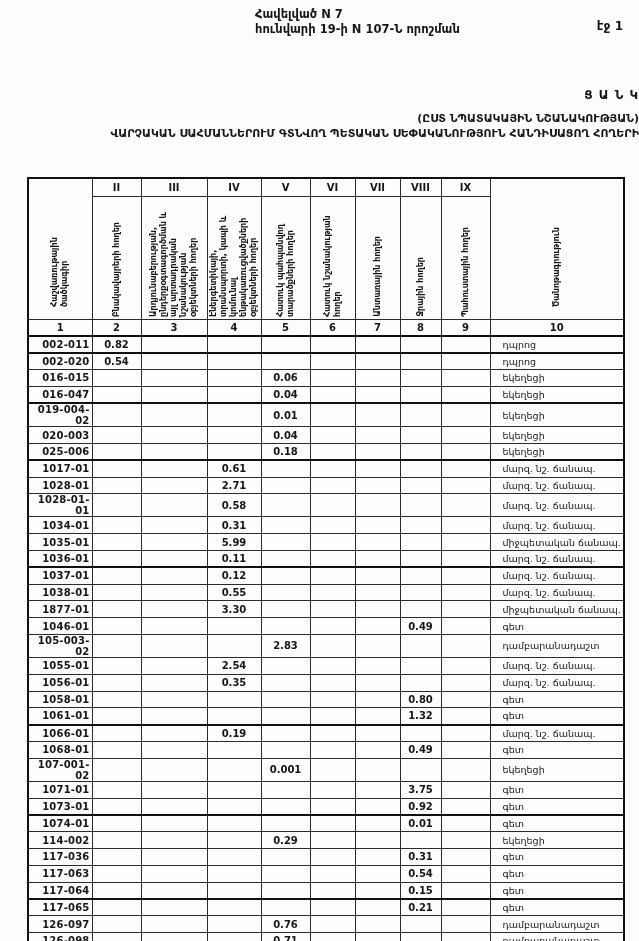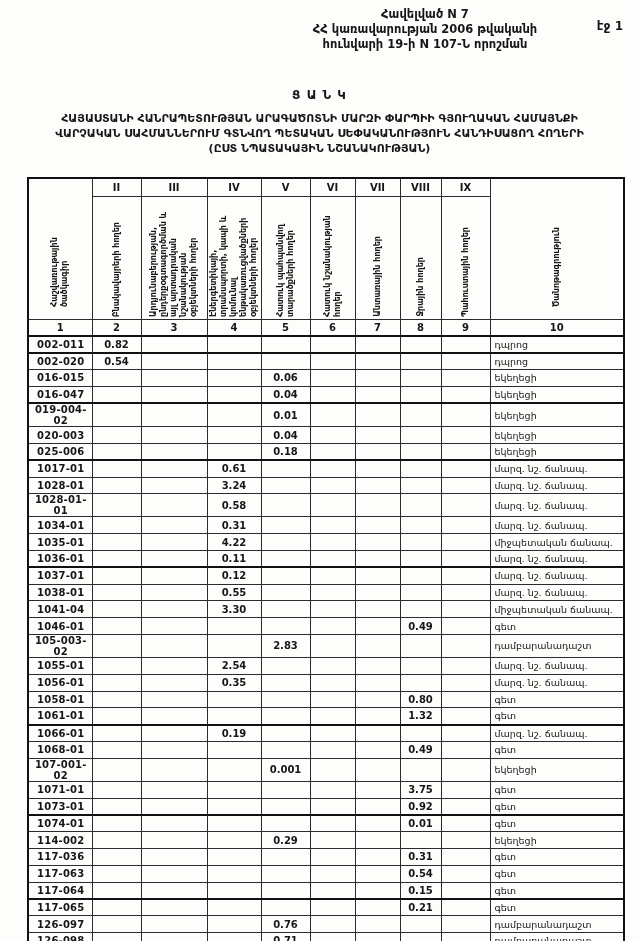--- a/index.html
+++ b/index.html
@@ -2,23 +2,23 @@
 <html><head>
 <meta charset="utf-8">
 <style>
   html,body{margin:0;padding:0;background:#e8e8e4;}
   .page{
     position:relative;width:639px;height:941px;background:#fdfdfb;
     font-family:"DejaVu Sans",sans-serif;color:#161616;overflow:hidden;
     box-shadow:0 0 4px rgba(0,0,0,.3);
   }
   .page-label{position:absolute;top:7px;right:16px;font-size:12px;font-weight:bold;margin-top:12px;}
-  .appendix{position:absolute;top:7px;left:255px;width:340px;text-align:center;
+  .appendix{position:absolute;top:7px;left:255px;width:340px;
     font-size:11.5px;font-weight:bold;line-height:15px;}
-  .title-block{position:absolute;top:88px;left:0;width:639px;text-align:center;font-weight:bold;}
+  .title-block{position:absolute;top:88px;left:0;width:639px;text-align:right;font-weight:bold;}
   .title-main{font-size:12px;letter-spacing:1px;margin-bottom:9px;}
   .title-line{font-size:11px;line-height:15px;}
   table.grid{
     position:absolute;left:27px;top:177px;width:596px;
     border-collapse:collapse;table-layout:fixed;
     border:2px solid #111;
   }
   table.grid th,table.grid td{
     border:1px solid #2b2b2b;padding:0 2px;overflow:hidden;
   }
@@ -28,43 +28,41 @@
   .vert{
     writing-mode:vertical-rl;transform:rotate(180deg);
     font-size:8px;font-weight:bold;line-height:1.25;text-align:left;
     max-height:112px;white-space:normal;
   }
   .vert.tall{max-height:140px;}
   tr.num-row td{height:15px;font-size:10px;font-weight:bold;text-align:center;
     border-bottom:2px solid #111;}
   tbody.data tr{height:16.8px;}
   tbody.data td{font-size:10px;line-height:11px;}
-  tbody.data td.code{font-weight:bold;text-align:center;padding-left:3px;letter-spacing:.2px;}
+  tbody.data td.code{font-weight:bold;text-align:right;padding-left:3px;letter-spacing:.2px;}
   tbody.data td.val{font-weight:bold;text-align:center;}
-  tbody.data td.note{text-align:left;padding-left:4px;font-size:9.5px;}
+  tbody.data td.note{text-align:left;padding-left:12px;font-size:9.5px;}
   tbody.data tr.sep td{border-bottom-width:2px;border-bottom-color:#111;}
 </style>
 </head>
 <body>
 
 <div class="page">
 
   <div class="page-label">էջ 1</div>
 
   <div class="appendix">
     <div>Հավելված N 7</div>
-    <div>ՀՀ կառավարության 2006 թվականի</div>
     <div>հունվարի 19-ի N 107-Ն որոշման</div>
   </div>
 
   <div class="title-block">
     <div class="title-main">Ց Ա Ն Կ</div>
-    <div class="title-line">ՀԱՅԱՍՏԱՆԻ ՀԱՆՐԱՊԵՏՈՒԹՅԱՆ ԱՐԱԳԱԾՈՏՆԻ ՄԱՐԶԻ ՓԱՐՊԻԻ ԳՅՈՒՂԱԿԱՆ ՀԱՄԱՅՆՔԻ</div>
+    <div class="title-line">(ԸՍՏ ՆՊԱՏԱԿԱՅԻՆ ՆՇԱՆԱԿՈՒԹՅԱՆ)</div>
     <div class="title-line">ՎԱՐՉԱԿԱՆ ՍԱՀՄԱՆՆԵՐՈՒՄ ԳՏՆՎՈՂ ՊԵՏԱԿԱՆ ՍԵՓԱԿԱՆՈՒԹՅՈՒՆ ՀԱՆԴԻՍԱՑՈՂ ՀՈՂԵՐԻ</div>
-    <div class="title-line">(ԸՍՏ ՆՊԱՏԱԿԱՅԻՆ ՆՇԱՆԱԿՈՒԹՅԱՆ)</div>
   </div>
 
   <table class="grid">
     <colgroup>
       <col style="width:64px">
         <col style="width:49px">
         <col style="width:66px">
       <col style="width:54px">
         <col style="width:49px">
         <col style="width:45px">
@@ -243,21 +241,21 @@
           <td class="val"></td>
           <td class="val"></td>
           <td class="val"></td>
           <td class="val"></td>
           <td class="note">մարզ. նշ. ճանապ.</td>
         </tr>
         <tr>
           <td class="code">1028-01</td>
           <td class="val"></td>
           <td class="val"></td>
-          <td class="val">3.24</td>
+          <td class="val">2.71</td>
           <td class="val"></td>
           <td class="val"></td>
           <td class="val"></td>
           <td class="val"></td>
           <td class="val"></td>
           <td class="note">մարզ. նշ. ճանապ.</td>
         </tr>
         <tr>
           <td class="code">1028-01-01</td>
           <td class="val"></td>
@@ -279,21 +277,21 @@
           <td class="val"></td>
           <td class="val"></td>
           <td class="val"></td>
           <td class="val"></td>
           <td class="note">մարզ. նշ. ճանապ.</td>
         </tr>
         <tr>
           <td class="code">1035-01</td>
           <td class="val"></td>
           <td class="val"></td>
-          <td class="val">4.22</td>
+          <td class="val">5.99</td>
           <td class="val"></td>
           <td class="val"></td>
           <td class="val"></td>
           <td class="val"></td>
           <td class="val"></td>
           <td class="note">միջպետական ճանապ.</td>
         </tr>
         <tr class="sep">
           <td class="code">1036-01</td>
           <td class="val"></td>
@@ -324,21 +322,21 @@
           <td class="val"></td>
           <td class="val">0.55</td>
           <td class="val"></td>
           <td class="val"></td>
           <td class="val"></td>
           <td class="val"></td>
           <td class="val"></td>
           <td class="note">մարզ. նշ. ճանապ.</td>
         </tr>
         <tr>
-          <td class="code">1041-04</td>
+          <td class="code">1877-01</td>
           <td class="val"></td>
           <td class="val"></td>
           <td class="val">3.30</td>
           <td class="val"></td>
           <td class="val"></td>
           <td class="val"></td>
           <td class="val"></td>
           <td class="val"></td>
           <td class="note">միջպետական ճանապ.</td>
         </tr>

